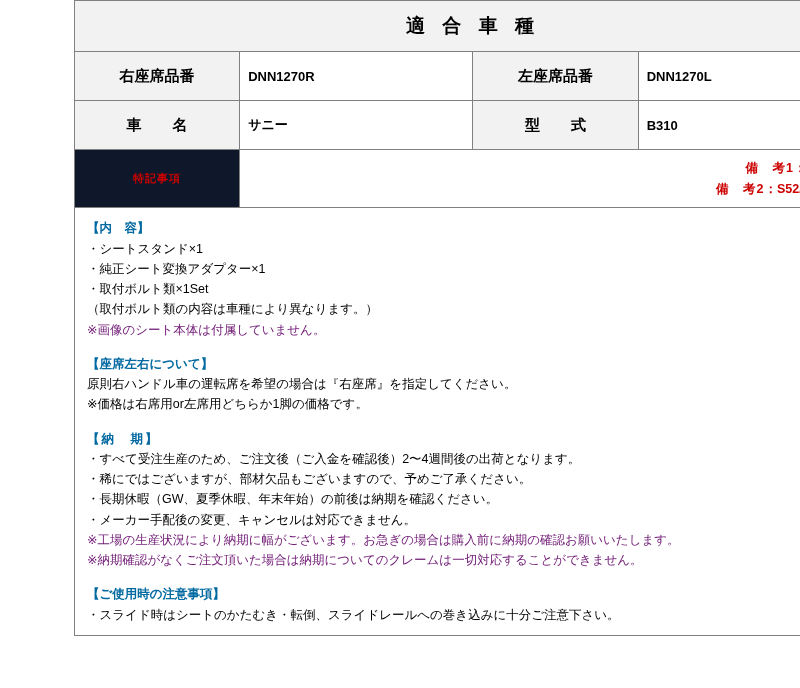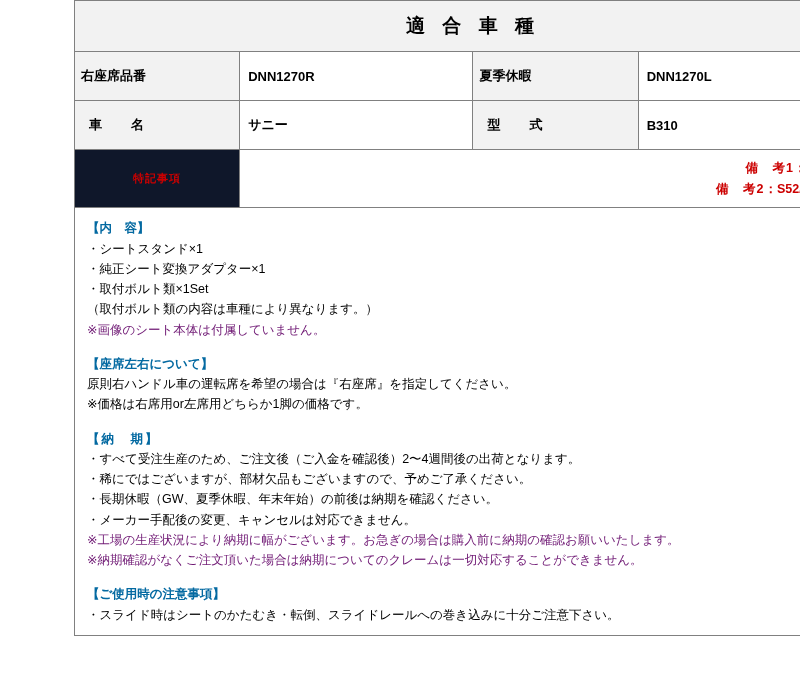--- a/index.html
+++ b/index.html
@@ -32,23 +32,23 @@
     background: #f2f2f2;
     text-align: center;
     font-weight: bold;
     font-size: 19px;
     letter-spacing: 6px;
     height: 42px;
     padding: 4px 0 !important;
   }
   .label-cell {
     background: #f2f2f2;
-    text-align: left;
+    text-align: center;
     font-weight: bold;
-    font-size: 13px;
+    font-size: 15px;
     height: 40px;
     padding: 4px 6px !important;
   }
   .label-cell.spaced {
     letter-spacing: 8px;
     text-indent: 8px;
   }
   .value-cell {
     text-align: left;
     font-size: 13px;
@@ -118,21 +118,21 @@
       <col style="width:165px">
       <col style="width:233px">
     </colgroup>
     <tbody>
       <tr>
         <td class="title-cell" colspan="4">適 合 車 種</td>
       </tr>
       <tr>
         <td class="label-cell">右座席品番</td>
         <td class="value-cell">DNN1270R</td>
-        <td class="label-cell">夏季休暇</td>
+        <td class="label-cell">左座席品番</td>
         <td class="value-cell">DNN1270L</td>
       </tr>
       <tr>
         <td class="label-cell spaced">車　名</td>
         <td class="value-cell">サニー</td>
         <td class="label-cell spaced">型　式</td>
         <td class="value-cell">B310</td>
       </tr>
       <tr>
         <td class="notes-label">特記事項</td>

